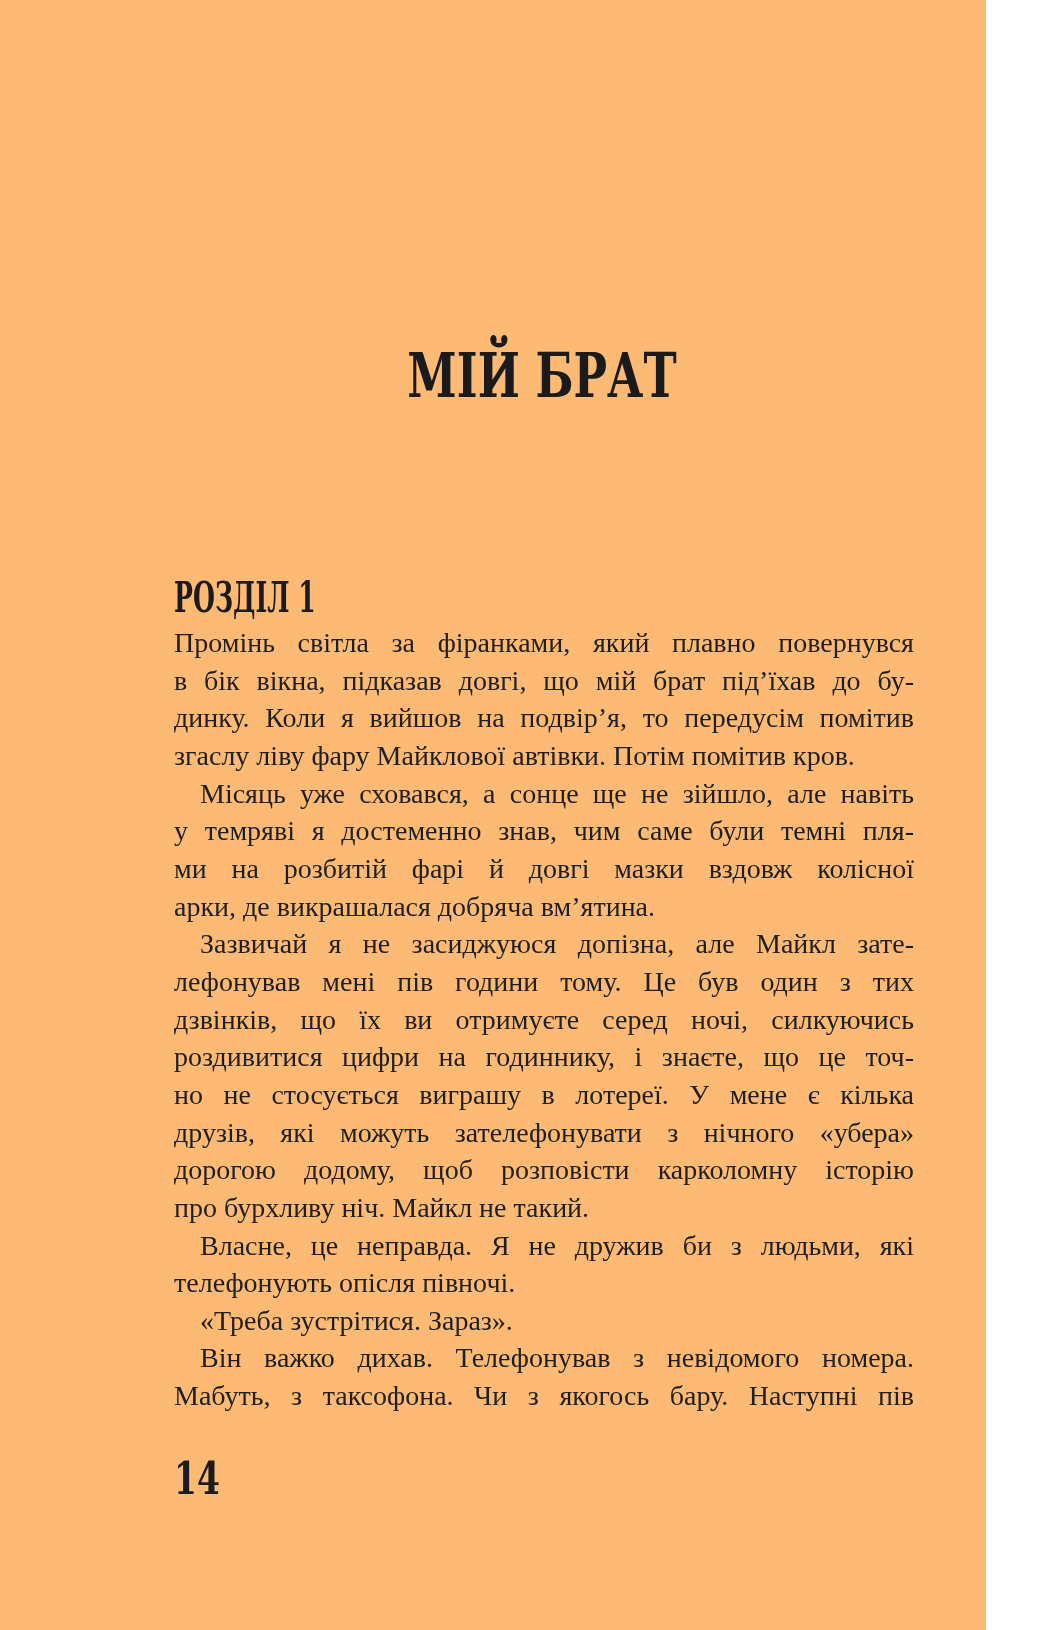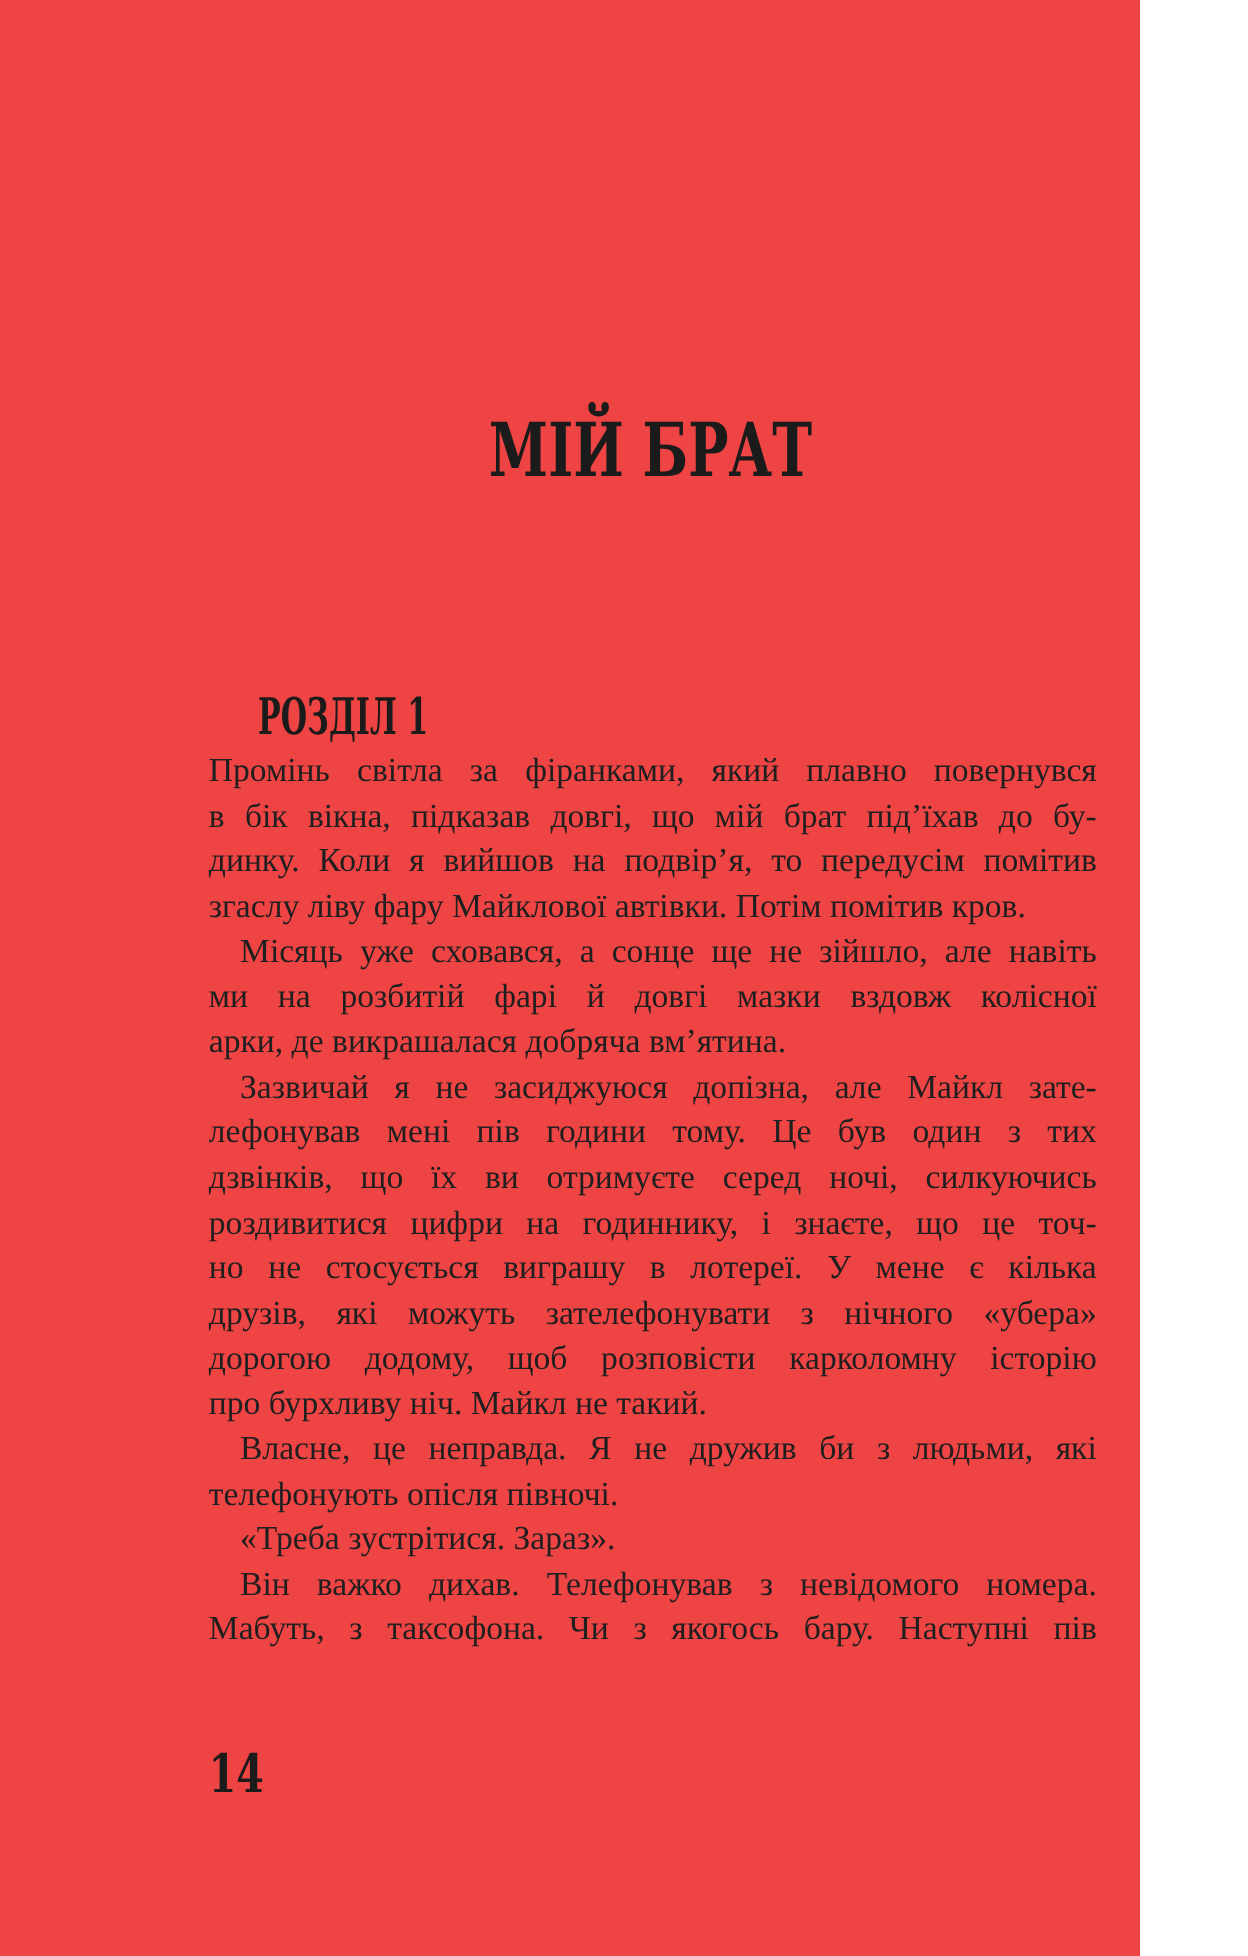--- a/index.html
+++ b/index.html
@@ -3,23 +3,24 @@
 <meta charset="utf-8">
 <style>
   html, body {
     margin: 0;
     padding: 0;
   }
   .page {
     position: relative;
     width: 950px;
     height: 1630px;
-    background: #ef4444;
+    background: #fdba74;
     overflow: hidden;
     font-family: "Liberation Serif", serif;
+    padding-left: 36px;
   }
   .chapter-title {
     position: absolute;
     left: 172px;
     top: 341px;
     width: 740px;
     height: 70px;
     line-height: 70px;
     text-align: center;
     font-family: "DejaVu Serif", serif;
@@ -38,21 +39,20 @@
     left: 174px;
     top: 574px;
     width: 740px;
     height: 48px;
     line-height: 48px;
     font-family: "DejaVu Serif", serif;
     font-weight: bold;
     font-size: 42px;
     color: #1b1b1b;
     white-space: nowrap;
-    margin-left: 41px;
   }
   .section-heading .squeeze {
     display: inline-block;
     transform: scaleX(0.60);
     transform-origin: 0 50%;
   }
   .body-text {
     position: absolute;
     left: 174px;
     top: 624px;
@@ -100,20 +100,21 @@
   <div class="section-heading">
     <span class="squeeze">РОЗДІЛ 1</span>
   </div>
 
   <div class="body-text">
       <div class="line just">Промінь світла за фіранками, який плавно повернувся</div>
       <div class="line just">в бік вікна, підказав довгі, що мій брат під’їхав до бу-</div>
       <div class="line just">динку. Коли я вийшов на подвір’я, то передусім помітив</div>
       <div class="line">згаслу ліву фару Майклової автівки. Потім помітив кров.</div>
       <div class="line indent just">Місяць уже сховався, а сонце ще не зійшло, але навіть</div>
+      <div class="line just">у темряві я достеменно знав, чим саме були темні пля-</div>
       <div class="line just">ми на розбитій фарі й довгі мазки вздовж колісної</div>
       <div class="line">арки, де викрашалася добряча вм’ятина.</div>
       <div class="line indent just">Зазвичай я не засиджуюся допізна, але Майкл зате-</div>
       <div class="line just">лефонував мені пів години тому. Це був один з тих</div>
       <div class="line just">дзвінків, що їх ви отримуєте серед ночі, силкуючись</div>
       <div class="line just">роздивитися цифри на годиннику, і знаєте, що це точ-</div>
       <div class="line just">но не стосується виграшу в лотереї. У мене є кілька</div>
       <div class="line just">друзів, які можуть зателефонувати з нічного «убера»</div>
       <div class="line just">дорогою додому, щоб розповісти карколомну історію</div>
       <div class="line">про бурхливу ніч. Майкл не такий.</div>

